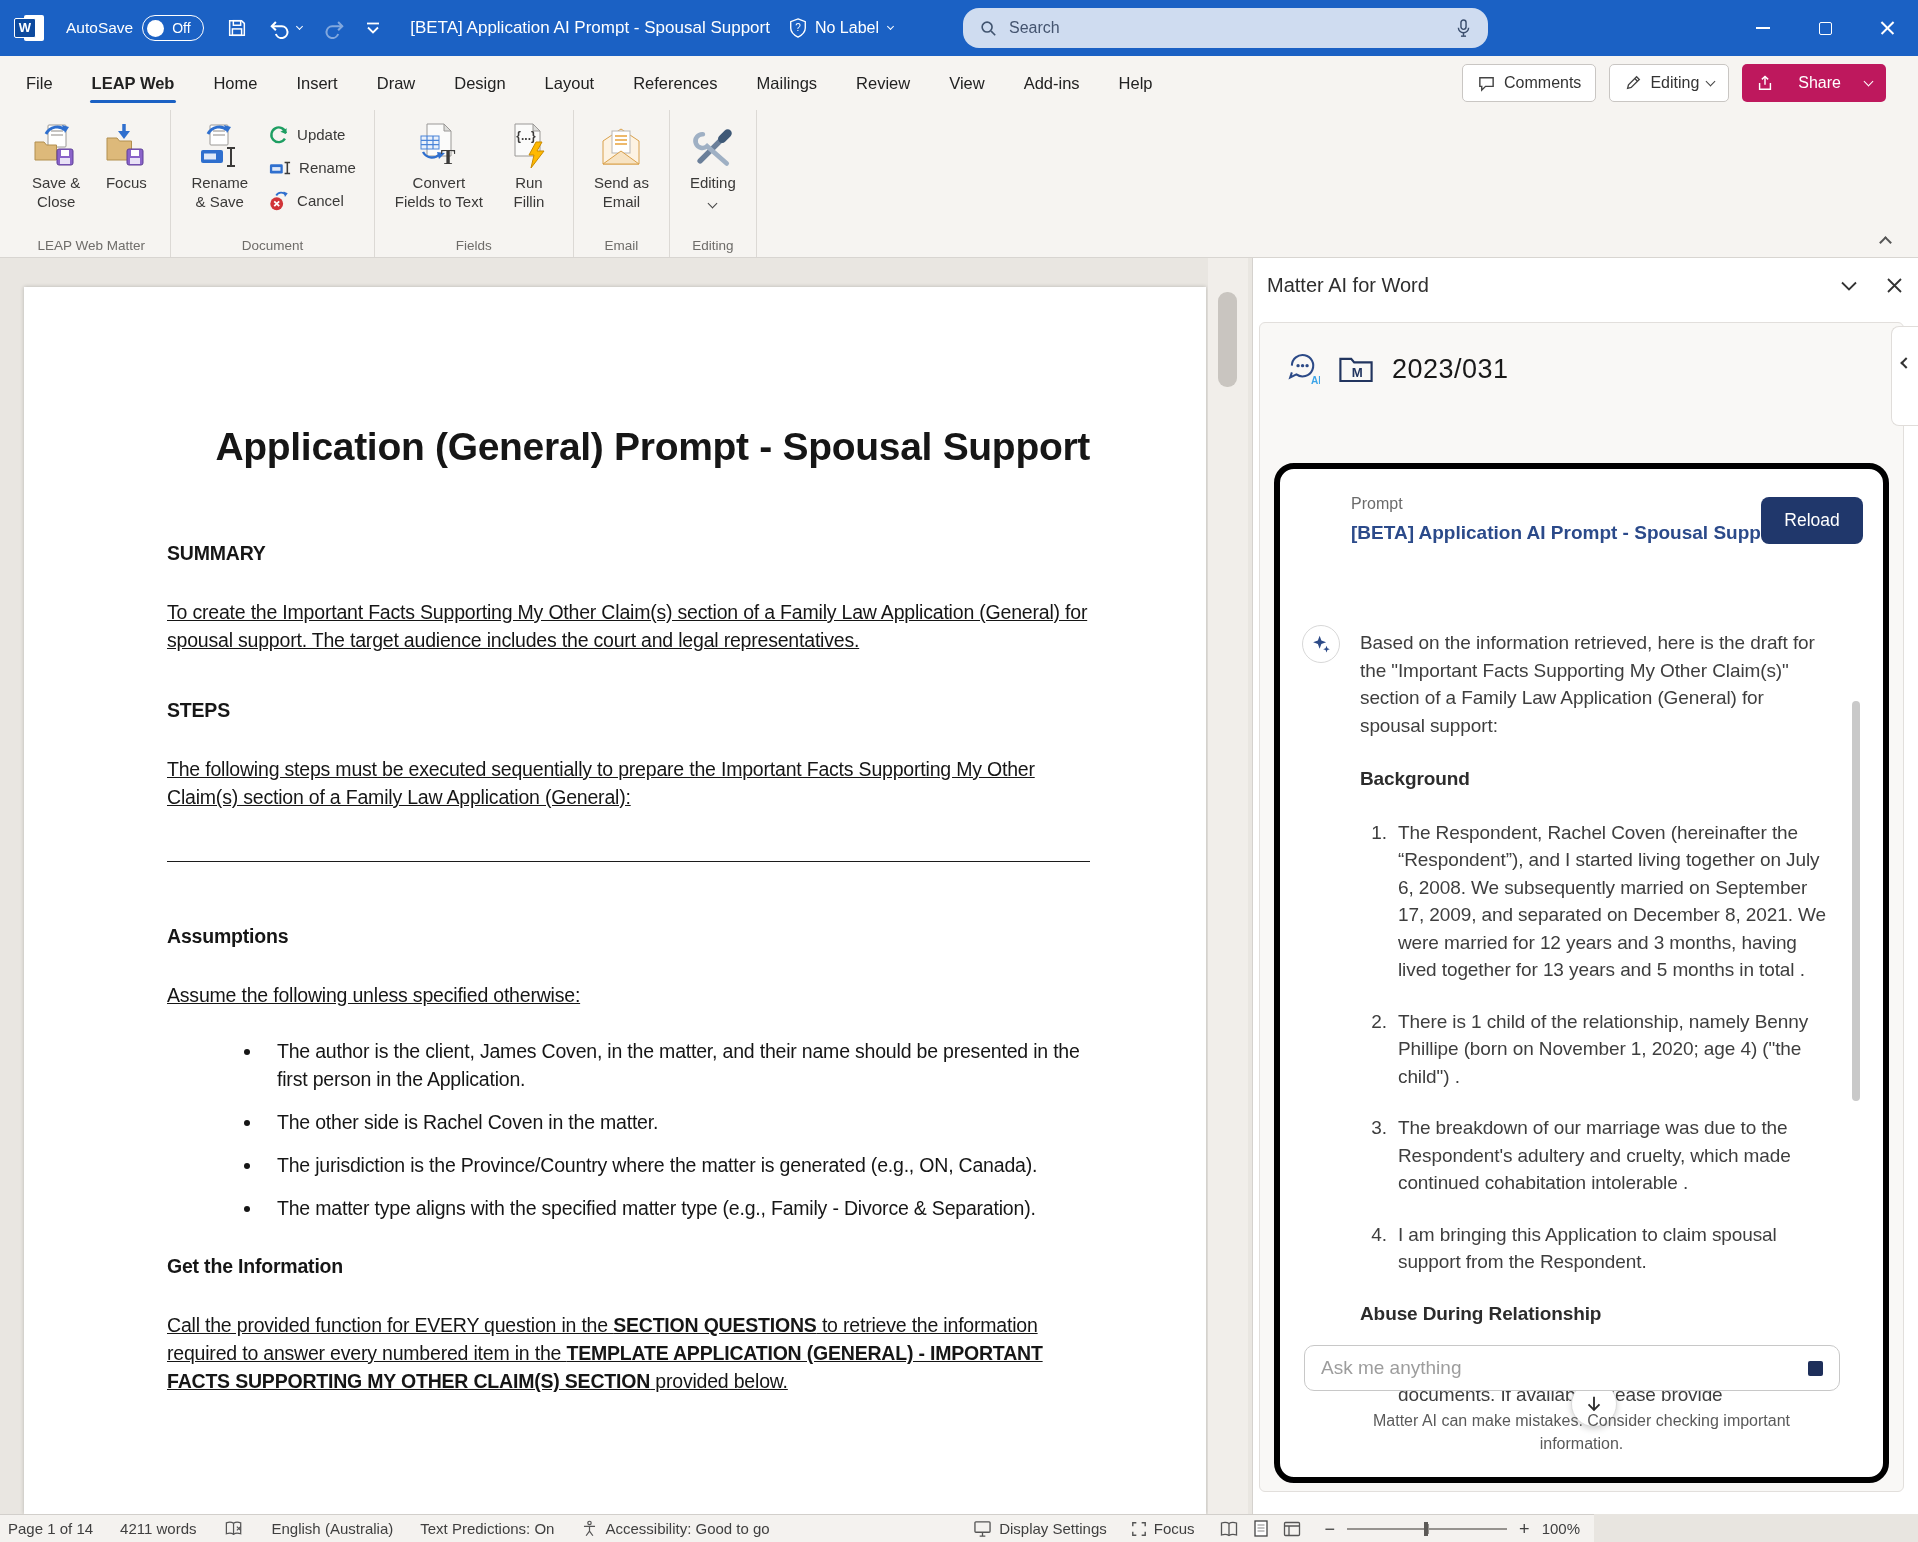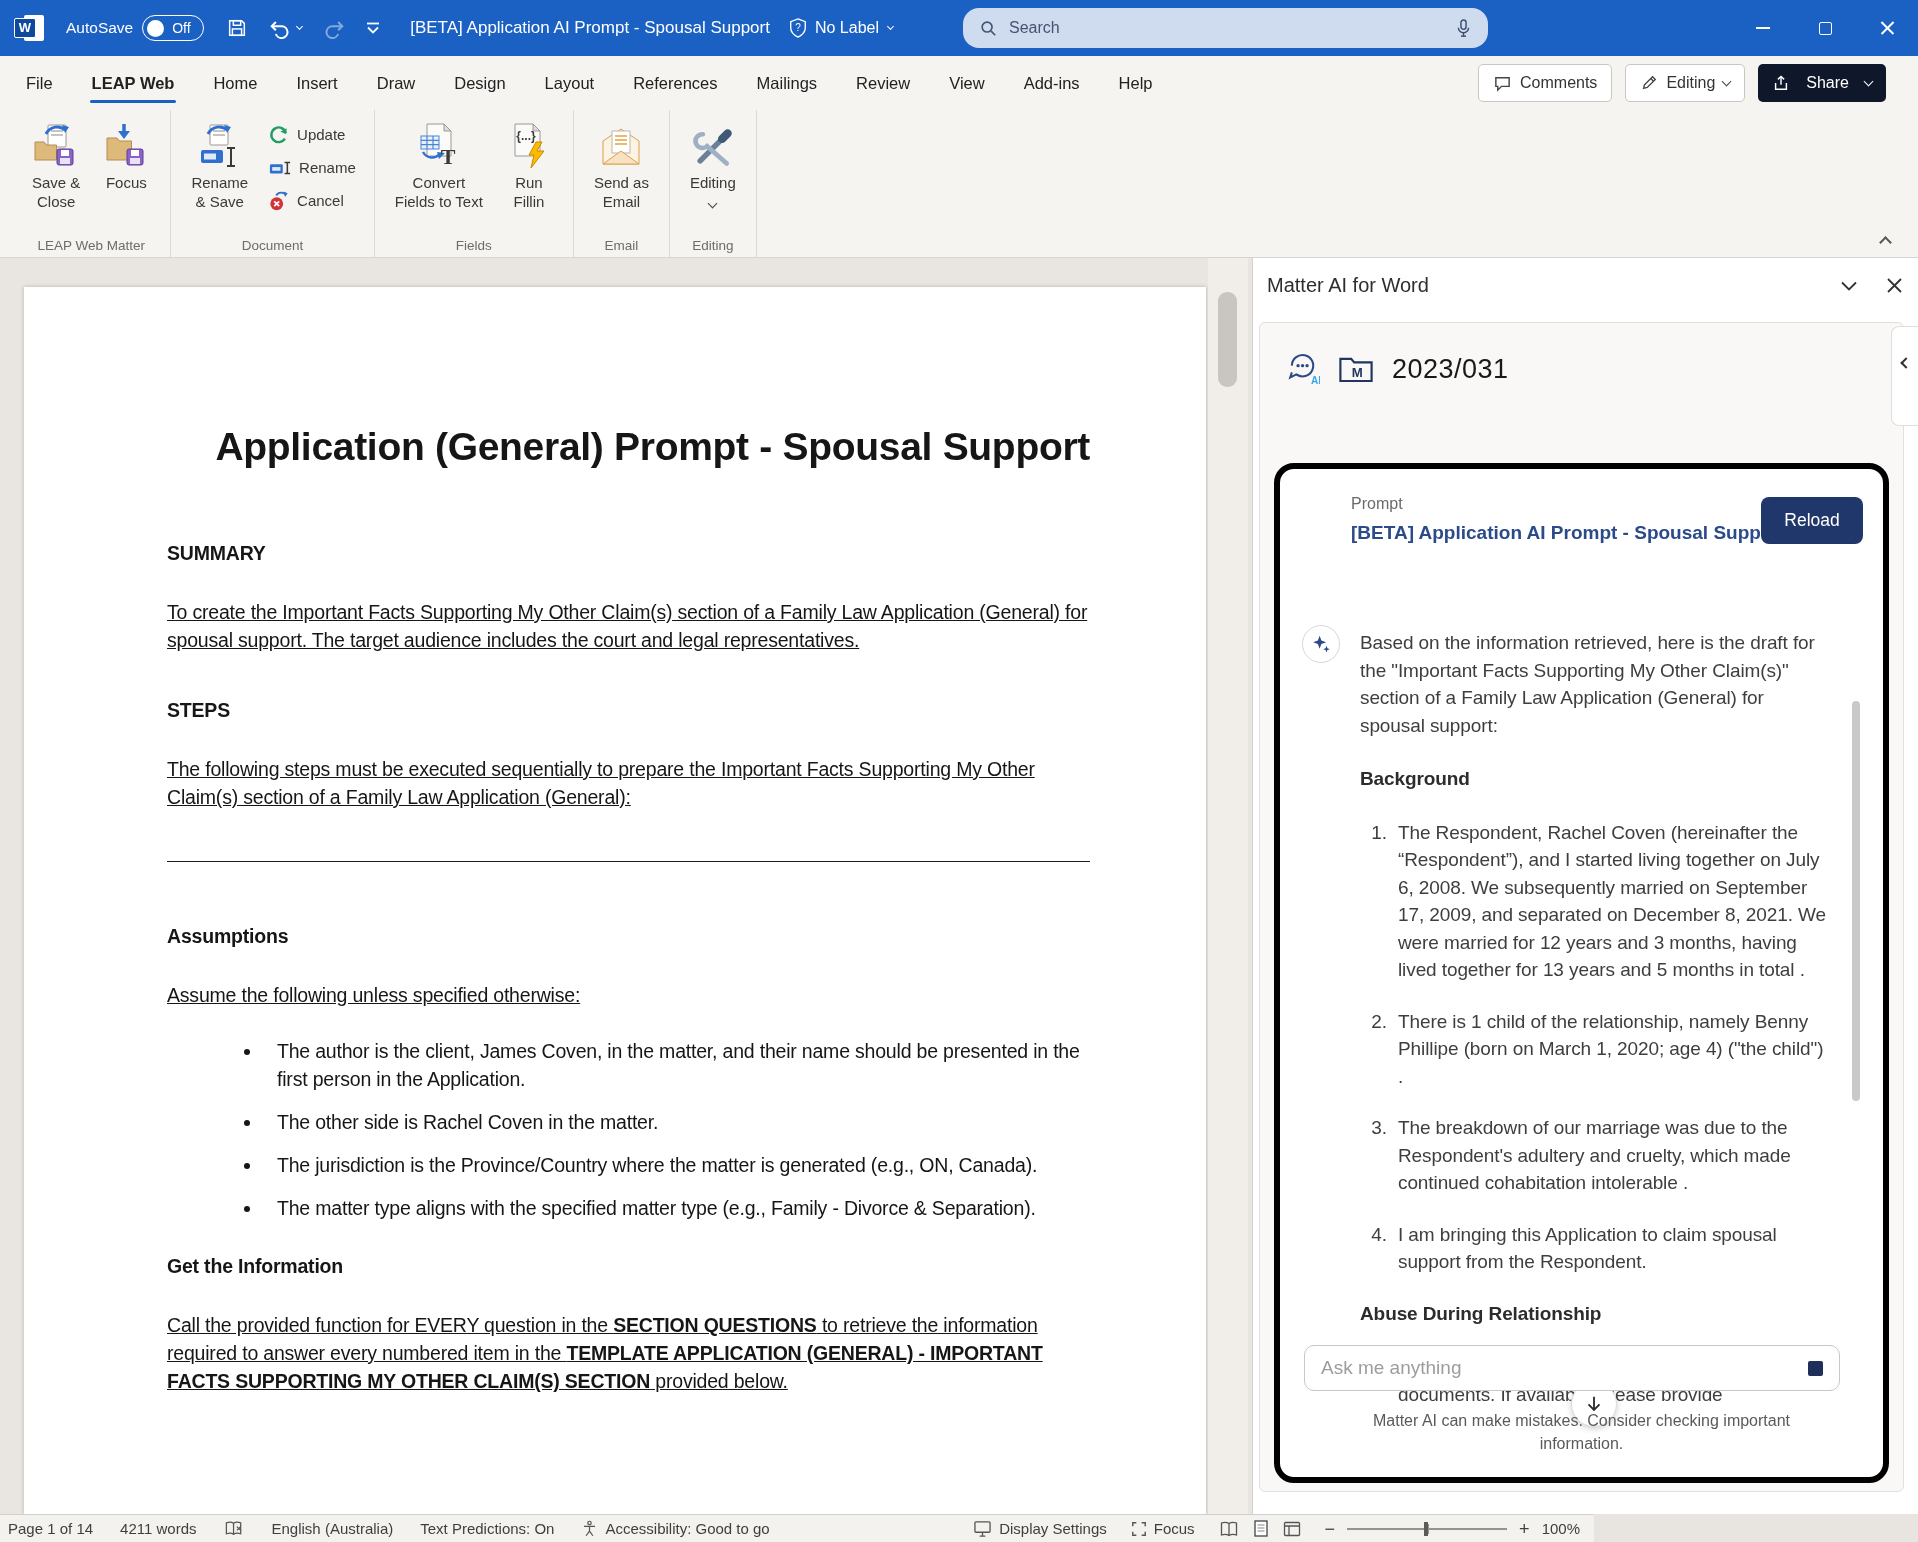--- a/index.html
+++ b/index.html
@@ -35,21 +35,21 @@
   .chev.small { width:5px; height:5px; border-width:1.6px; margin-top:-3px; }
 
   
   .menubar { position:absolute; left:0; top:56px; width:1918px; height:54px; background:#f6f4f1; display:flex; align-items:center; padding-left:26px; }
   .tabs { display:flex; gap:39px; height:100%; align-items:center; }
   .tab { font-size:16.5px; color:#222; position:relative; height:100%; display:flex; align-items:center; cursor:default; }
   .tab.active { font-weight:700; }
   .tab.active::after { content:''; position:absolute; left:-2px; right:-2px; bottom:7px; height:3px; background:#1b61c4; border-radius:2px; }
   .mb-right { margin-left:auto; display:flex; gap:13px; margin-right:32px; align-items:center;text-align:right; }
   .pillbtn { height:38px; border:1px solid #c9c6c3; background:#fff; border-radius:5px; display:flex; align-items:center; gap:8px; padding:0 14px; font-size:16px; color:#333; }
-  .sharebtn { height:38px; background:#0f172a; color:#fff; border-radius:5px; display:flex; align-items:center; gap:16px; padding:0 14px; font-size:16px; }
+  .sharebtn { height:38px; background:#be185d; color:#fff; border-radius:5px; display:flex; align-items:center; gap:24px; padding:0 14px; font-size:16px; }
   .chev-dk { width:7px; height:7px; border-right:1.8px solid #444; border-bottom:1.8px solid #444; transform:rotate(45deg); margin-top:-3px; }
   .chev-wt { width:7px; height:7px; border-right:1.8px solid #fff; border-bottom:1.8px solid #fff; transform:rotate(45deg); margin-top:-3px; }
 
   
   .ribbon { position:absolute; left:0; top:110px; width:1918px; height:148px; background:#f6f4f1; border-bottom:1px solid #d8d5d1; display:flex; padding-left:12px; }
   .rgroup { display:flex; flex-direction:column; border-right:1px solid #dcd9d5; padding:6px 12px 0; }
   .gbody { display:flex; flex:1; gap:6px; }
   .glabel { text-align:center; font-size:13.5px; color:#6e6c69; padding:3px 0 4px; }
   .rbtn { display:flex; flex-direction:column; align-items:center; padding:2px 8px; border-radius:4px; }
   .rbtn .ic { height:52px; display:flex; align-items:flex-end; justify-content:center; }
@@ -452,21 +452,21 @@
           <div class="avatar">
             <svg width="22" height="22" viewBox="0 0 24 24">
               <path d="M10.5 3 l1.9 5.2 5.2 1.9 -5.2 1.9 -1.9 5.2 -1.9 -5.2 -5.2 -1.9 5.2 -1.9 z" fill="#2c4a87"></path>
               <path d="M18 14 l1 2.6 2.6 1 -2.6 1 -1 2.6 -1 -2.6 -2.6 -1 2.6 -1 z" fill="#2c4a87"></path>
             </svg>
           </div>
           <p>Based on the information retrieved, here is the draft for the "Important Facts Supporting My Other Claim(s)" section of a Family Law Application (General) for spousal support:</p>
           <h4>Background</h4>
           <ol>
             <li>The Respondent, Rachel Coven (hereinafter the “Respondent”), and I started living together on July 6, 2008. We subsequently married on September 17, 2009, and separated on December 8, 2021. We were married for 12 years and 3 months, having lived together for 13 years and 5 months in total .</li>
-            <li>There is 1 child of the relationship, namely Benny Phillipe (born on March 1, 2020; age 4) ("the child") .</li>
+            <li>There is 1 child of the relationship, namely Benny Phillipe (born on November 1, 2020; age 4) ("the child") .</li>
             <li>The breakdown of our marriage was due to the Respondent's adultery and cruelty, which made continued cohabitation intolerable .</li>
             <li>I am bringing this Application to claim spousal support from the Respondent.</li>
           </ol>
           <h4>Abuse During Relationship</h4>
           <ol start="5">
             <li>[No information on abuse was found in the documents. If available, please provide</li>
           </ol>
         </div>
       </div>
 

